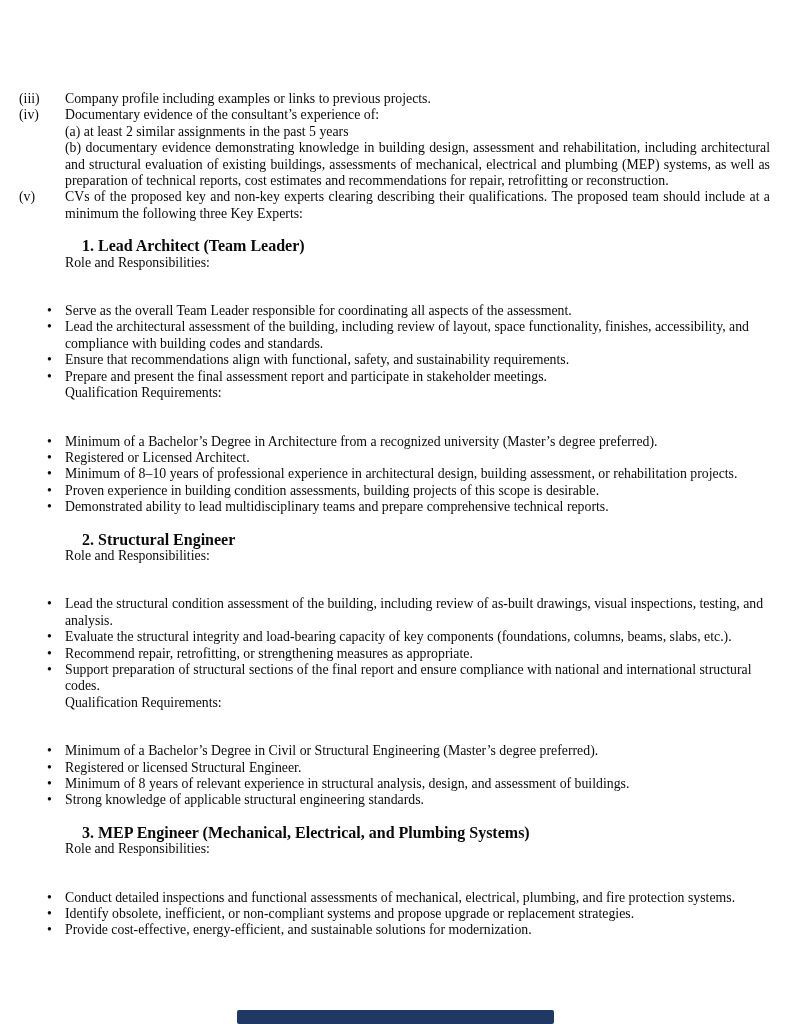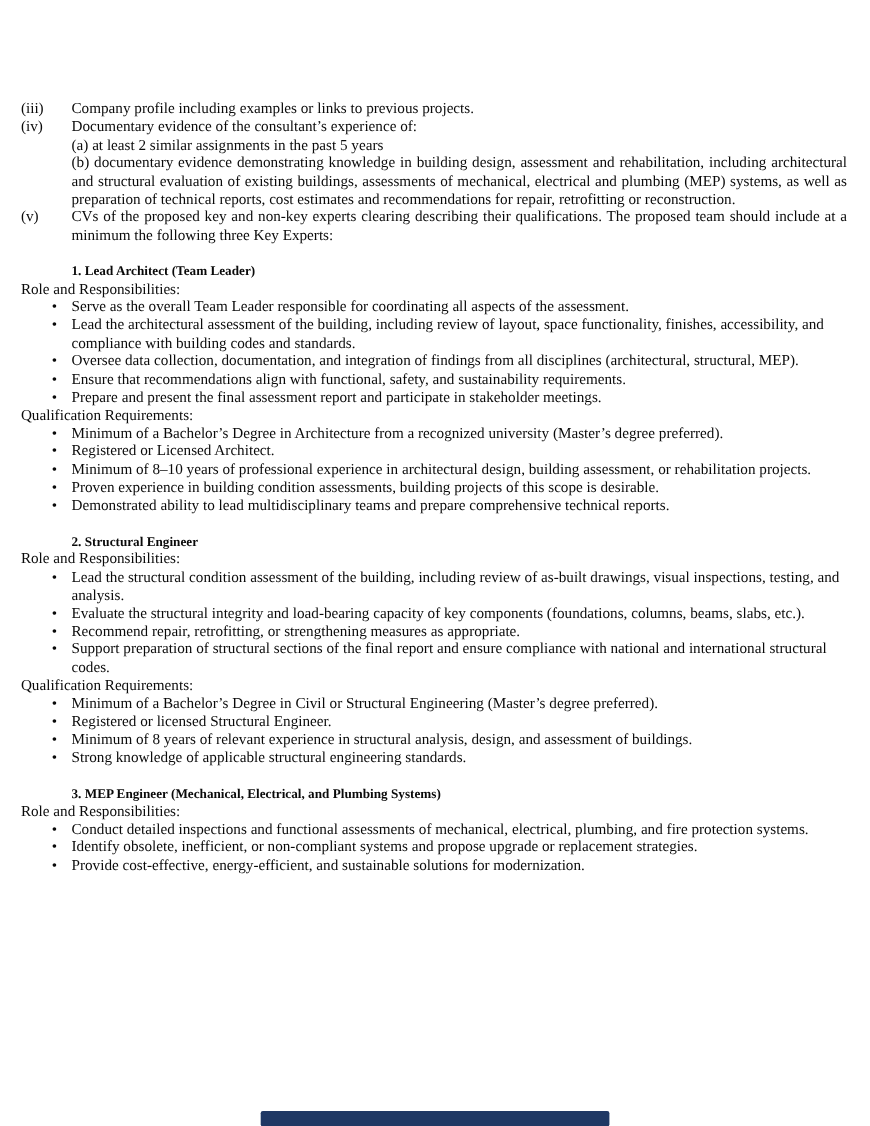--- a/index.html
+++ b/index.html
@@ -19,28 +19,28 @@
   }
   .page {
     position: absolute;
     top: 0; left: 0;
     width: 791px;
     height: 1024px;
     padding: 91px 21px 0 19px;
     box-sizing: border-box;
   }
   p, ul, li, h3 { margin: 0; padding: 0; }
-  ul { list-style: none; }
+  ul { list-style: none; margin-top: 32px; }
   .hang { display: flex; }
   .hang-label { flex: 0 0 46px; width: 46px; }
   .hang-body, .hang-text { flex: 1 1 auto; width: 705px; }
   .just { text-align: justify; }
   .expert { margin-top: 16px; }
-  .heading { font-weight: bold; font-size: 12px; margin-left: 46px; }
-  .plain { }
+  .heading { font-weight: bold; font-size: 16px; margin-left: 63px; }
+  .plain { margin-left: 46px; }
   .bullet {
     position: relative;
     padding-left: 46px;
   }
   .bullet::before {
     content: "\2022";
     position: absolute;
     left: 28px;
     top: 0;
   }
@@ -77,21 +77,20 @@
     <span class="hang-label">(v)</span>
     <p class="hang-text just">CVs of the proposed key and non-key experts clearing describing their qualifications. The proposed team should include at a minimum the following three Key Experts:</p>
   </div>
 
   <section class="expert">
     <h3 class="heading">1. Lead Architect (Team Leader)</h3>
     <p class="plain">Role and Responsibilities:</p>
     <ul>
       <li class="bullet">Serve as the overall Team Leader responsible for coordinating all aspects of the assessment.</li>
       <li class="bullet">Lead the architectural assessment of the building, including review of layout, space functionality, finishes, accessibility, and compliance with building codes and standards.</li>
-      <li class="bullet">Oversee data collection, documentation, and integration of findings from all disciplines (architectural, structural, MEP).</li>
       <li class="bullet">Ensure that recommendations align with functional, safety, and sustainability requirements.</li>
       <li class="bullet">Prepare and present the final assessment report and participate in stakeholder meetings.</li>
     </ul>
     <p class="plain">Qualification Requirements:</p>
     <ul>
       <li class="bullet">Minimum of a Bachelor’s Degree in Architecture from a recognized university (Master’s degree preferred).</li>
       <li class="bullet">Registered or Licensed Architect.</li>
       <li class="bullet">Minimum of 8–10 years of professional experience in architectural design, building assessment, or rehabilitation projects.</li>
       <li class="bullet">Proven experience in building condition assessments, building projects of this scope is desirable.</li>
       <li class="bullet">Demonstrated ability to lead multidisciplinary teams and prepare comprehensive technical reports.</li>

